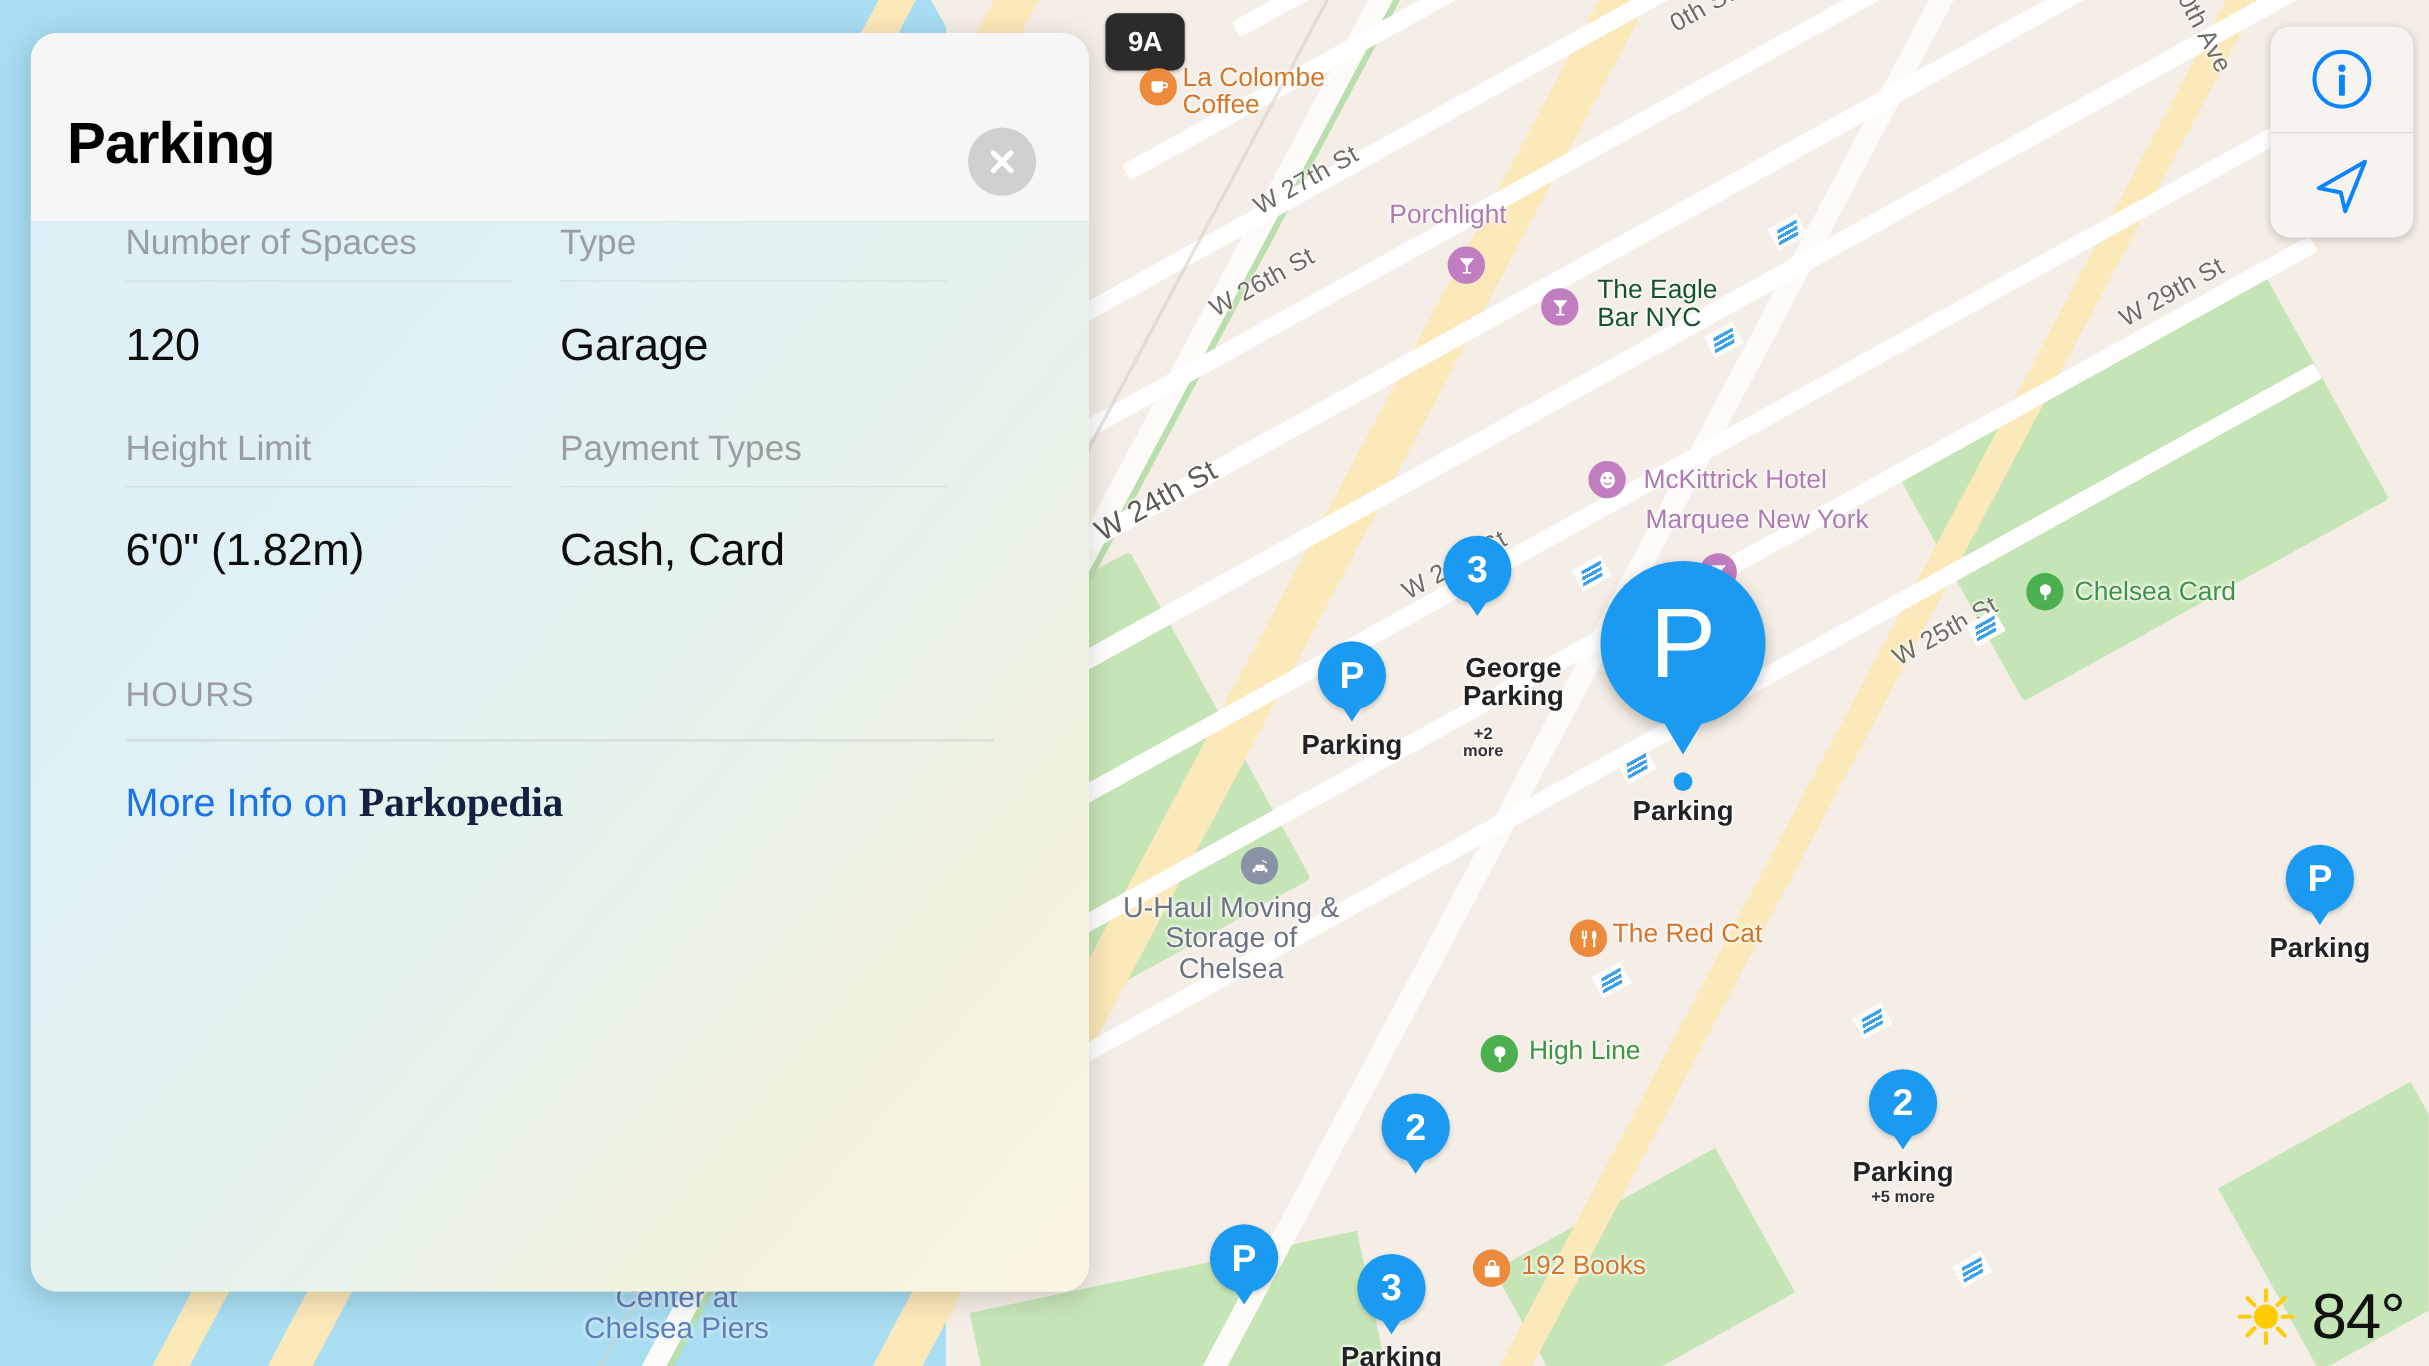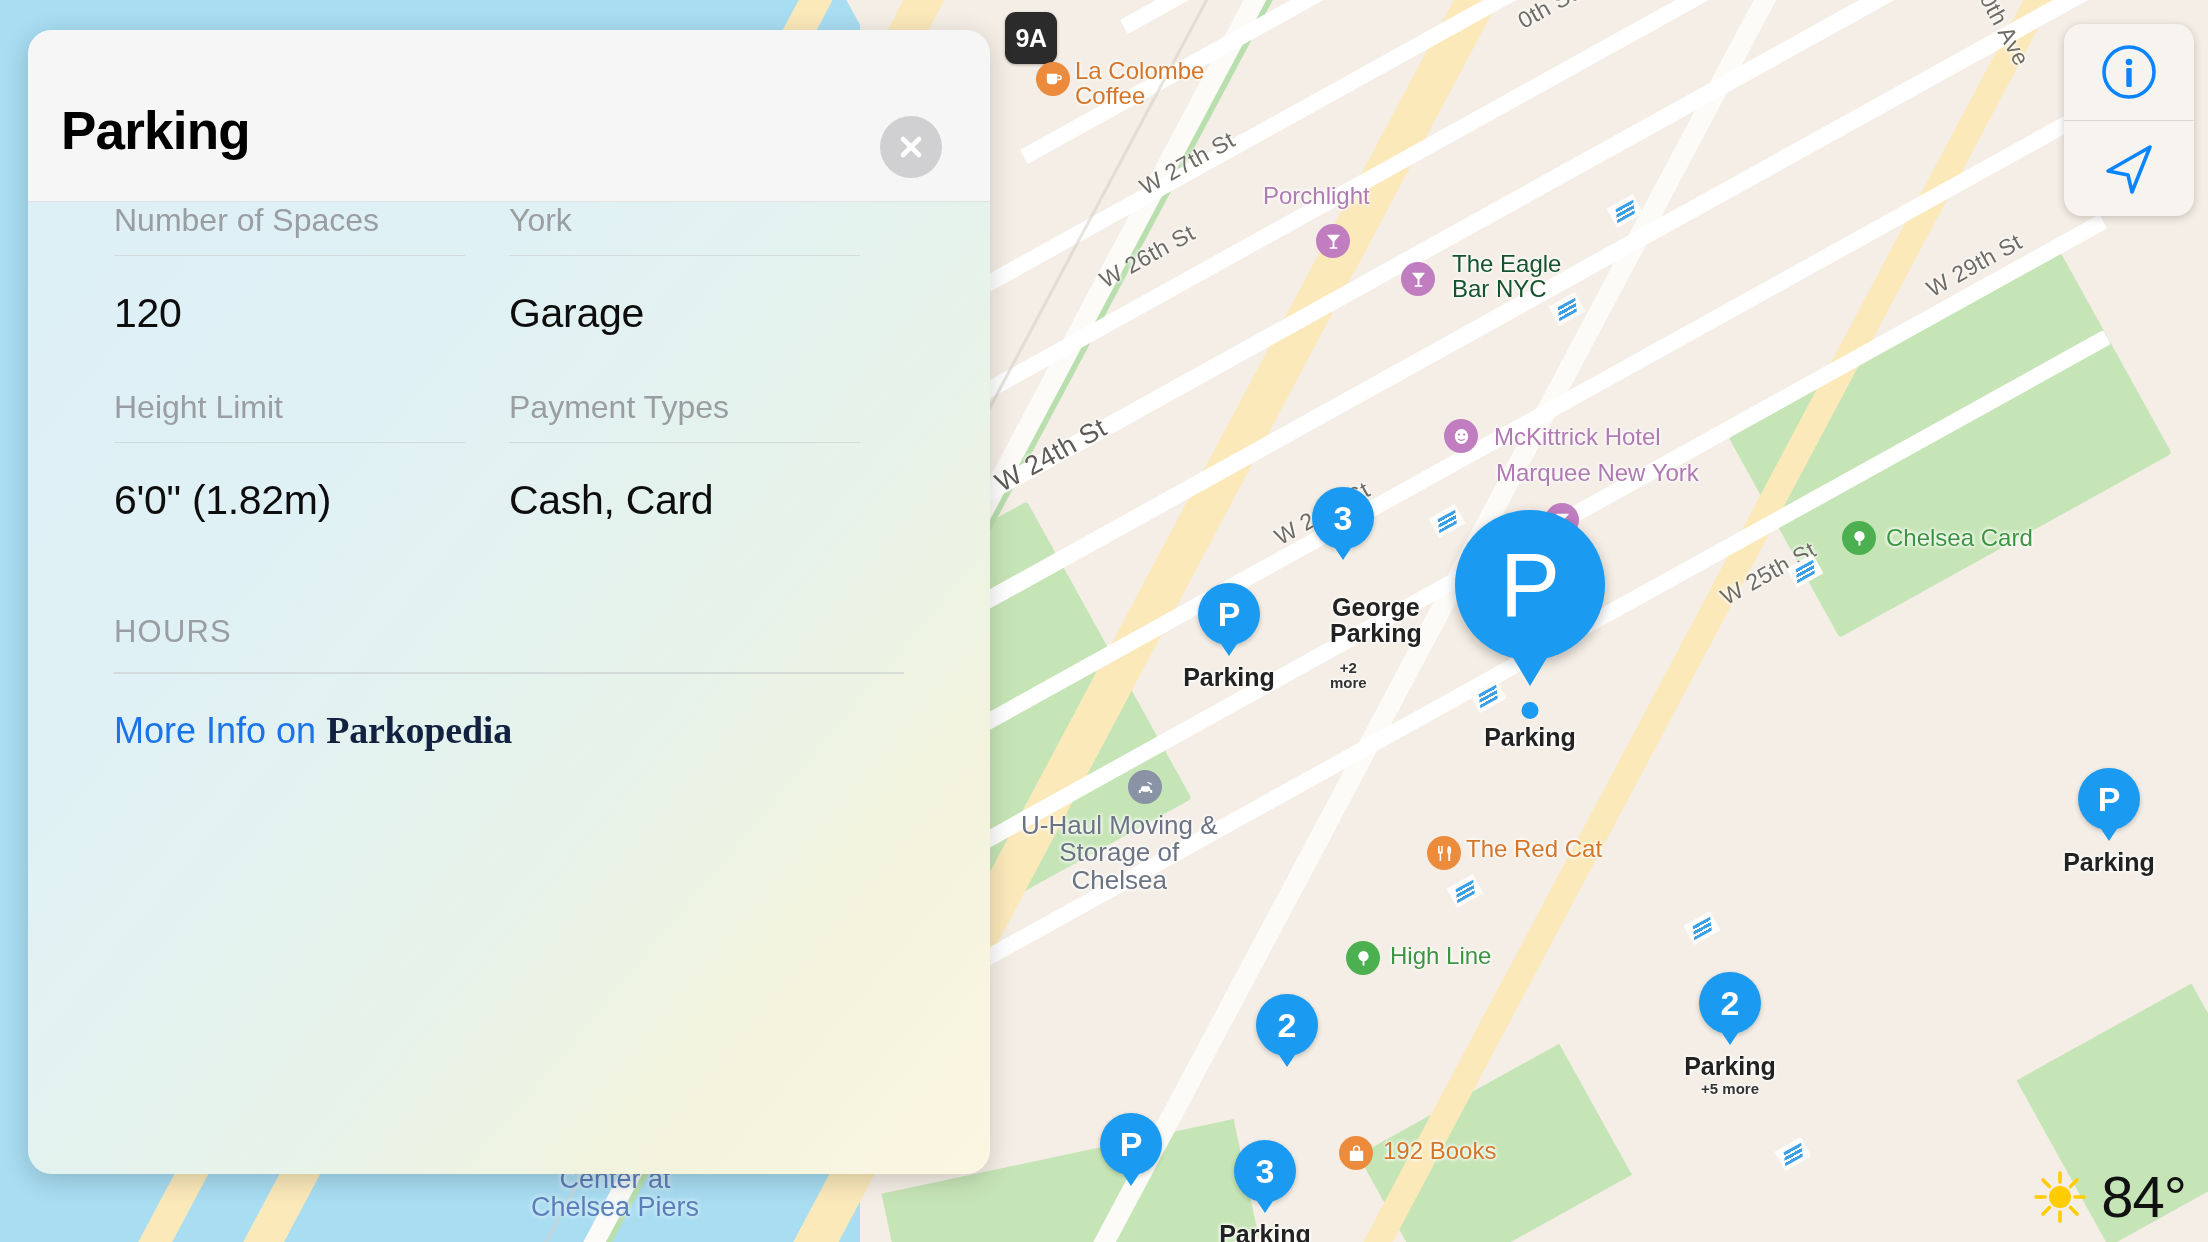--- a/index.html
+++ b/index.html
@@ -70,21 +70,21 @@
     position:absolute; width:30px;height:22px;
     background:#fdfcfa; display:flex;align-items:center;justify-content:center;
     transform:rotate(-29deg);
   }
   .subway i{ display:block; width:20px;height:13px; background:
      linear-gradient(#3aa0ea 0 3px,transparent 3px 5px,#3aa0ea 5px 8px,transparent 8px 10px,#3aa0ea 10px 13px);
      transform:skewX(-22deg); }
 
   
   .shield{
-    position:absolute; left:1005px; top:12px; width:52px; height:52px;
+    position:absolute; left:1005px; top:12px; width:72px; height:52px;
     background:#2b2b2b; border-radius:11px;
     display:flex;align-items:center;justify-content:center;
     box-shadow:0 1px 3px rgba(0,0,0,.3);
   }
   .shield span{ color:#fff; font-size:25px; font-weight:700; letter-spacing:-.5px;}
 
   
   .pin{ position:absolute; }
   .pin .bulb{
     width:62px;height:62px;border-radius:50%;background:#1a9af0;
@@ -481,21 +481,21 @@
 
   <div class="body">
 
     <div class="grid2">
       <div class="cell">
         <div class="klabel">Number of Spaces</div>
         <div class="rule"></div>
         <div class="kval">120</div>
       </div>
       <div class="cell">
-        <div class="klabel">York</div>
+        <div class="klabel">Type</div>
         <div class="rule"></div>
         <div class="kval">Garage</div>
       </div>
     </div>
 
     <div class="grid2">
       <div class="cell">
         <div class="klabel">Height Limit</div>
         <div class="rule"></div>
         <div class="kval">6'0" (1.82m)</div>

